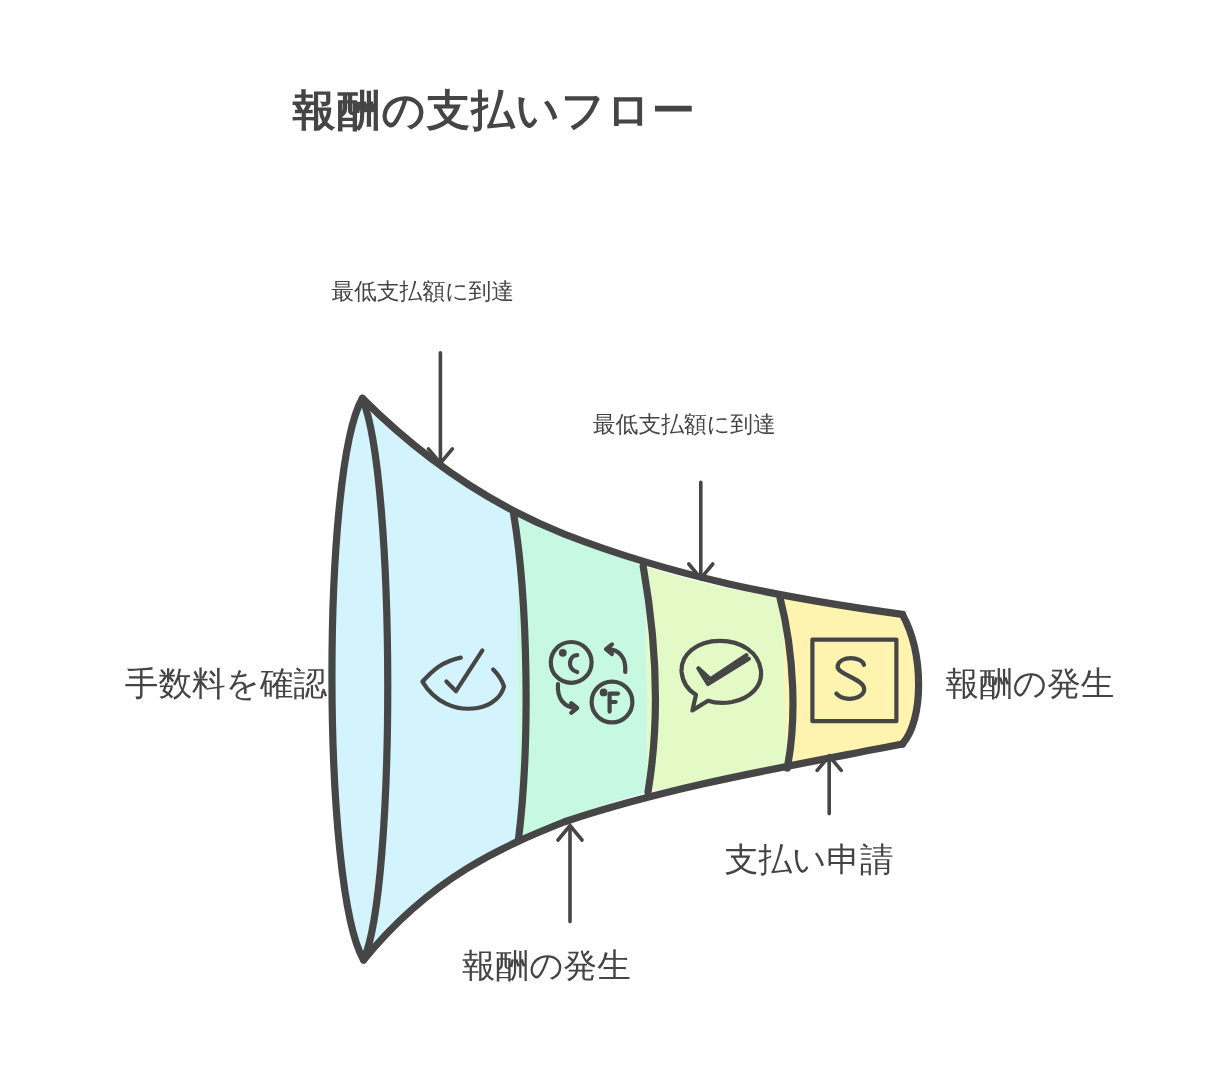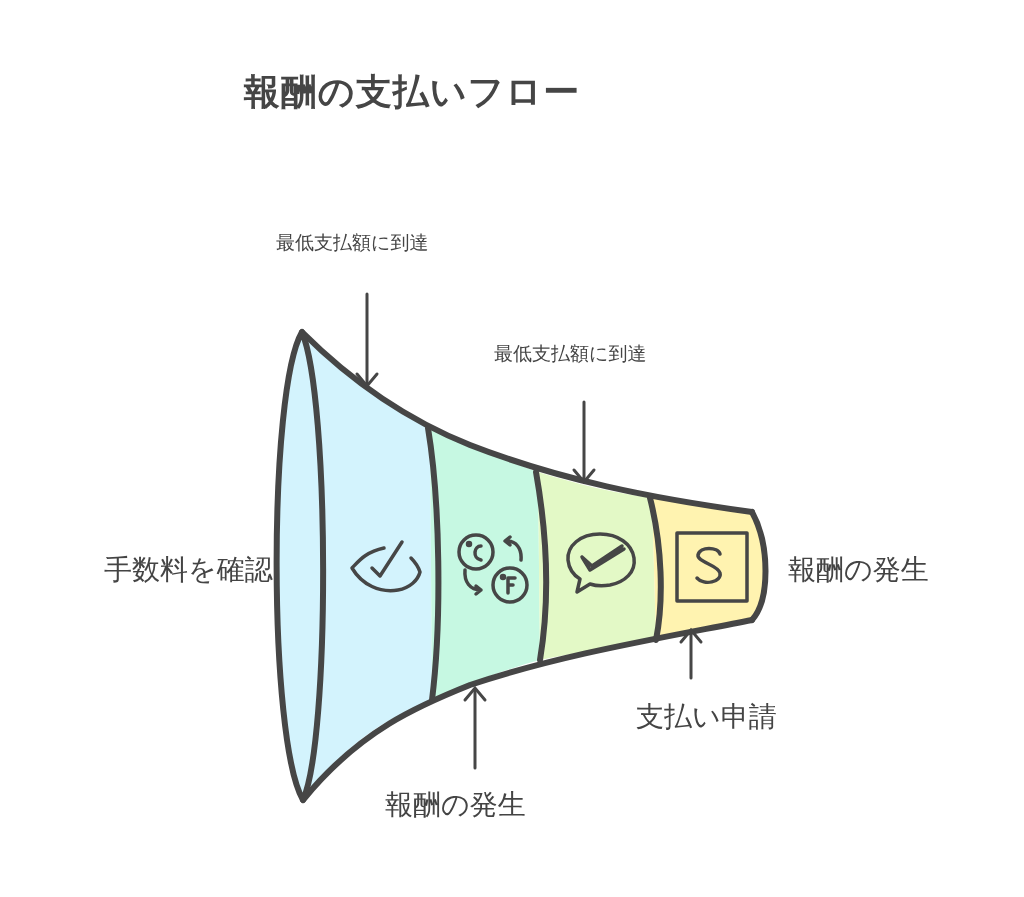--- a/index.html
+++ b/index.html
@@ -88,14 +88,14 @@
       <rect x="677" y="533" width="70" height="68"></rect>
       <path d="M720 554 C 718 547, 700 546, 698 555 C 697 562, 718 565, 720 573 C 722 582, 704 586, 697 578"></path>
     </g>
   </g>
 </svg>
 
 <div class="label" style="left:276px; top:230px;">最低支払額に到達</div>
 <div class="label" style="left:494px; top:341px;">最低支払額に到達</div>
 <div class="label big" style="left:104px; top:551px;">手数料を確認</div>
 <div class="label big" style="left:788px; top:551px;">報酬の発生</div>
-<div class="label big" style="left:636px; top:698px;">支払い申請</div>
+<div class="label big" style="left:604px; top:698px;">支払い申請</div>
 <div class="label big" style="left:385px; top:786px;">報酬の発生</div>
 
 </body></html>

